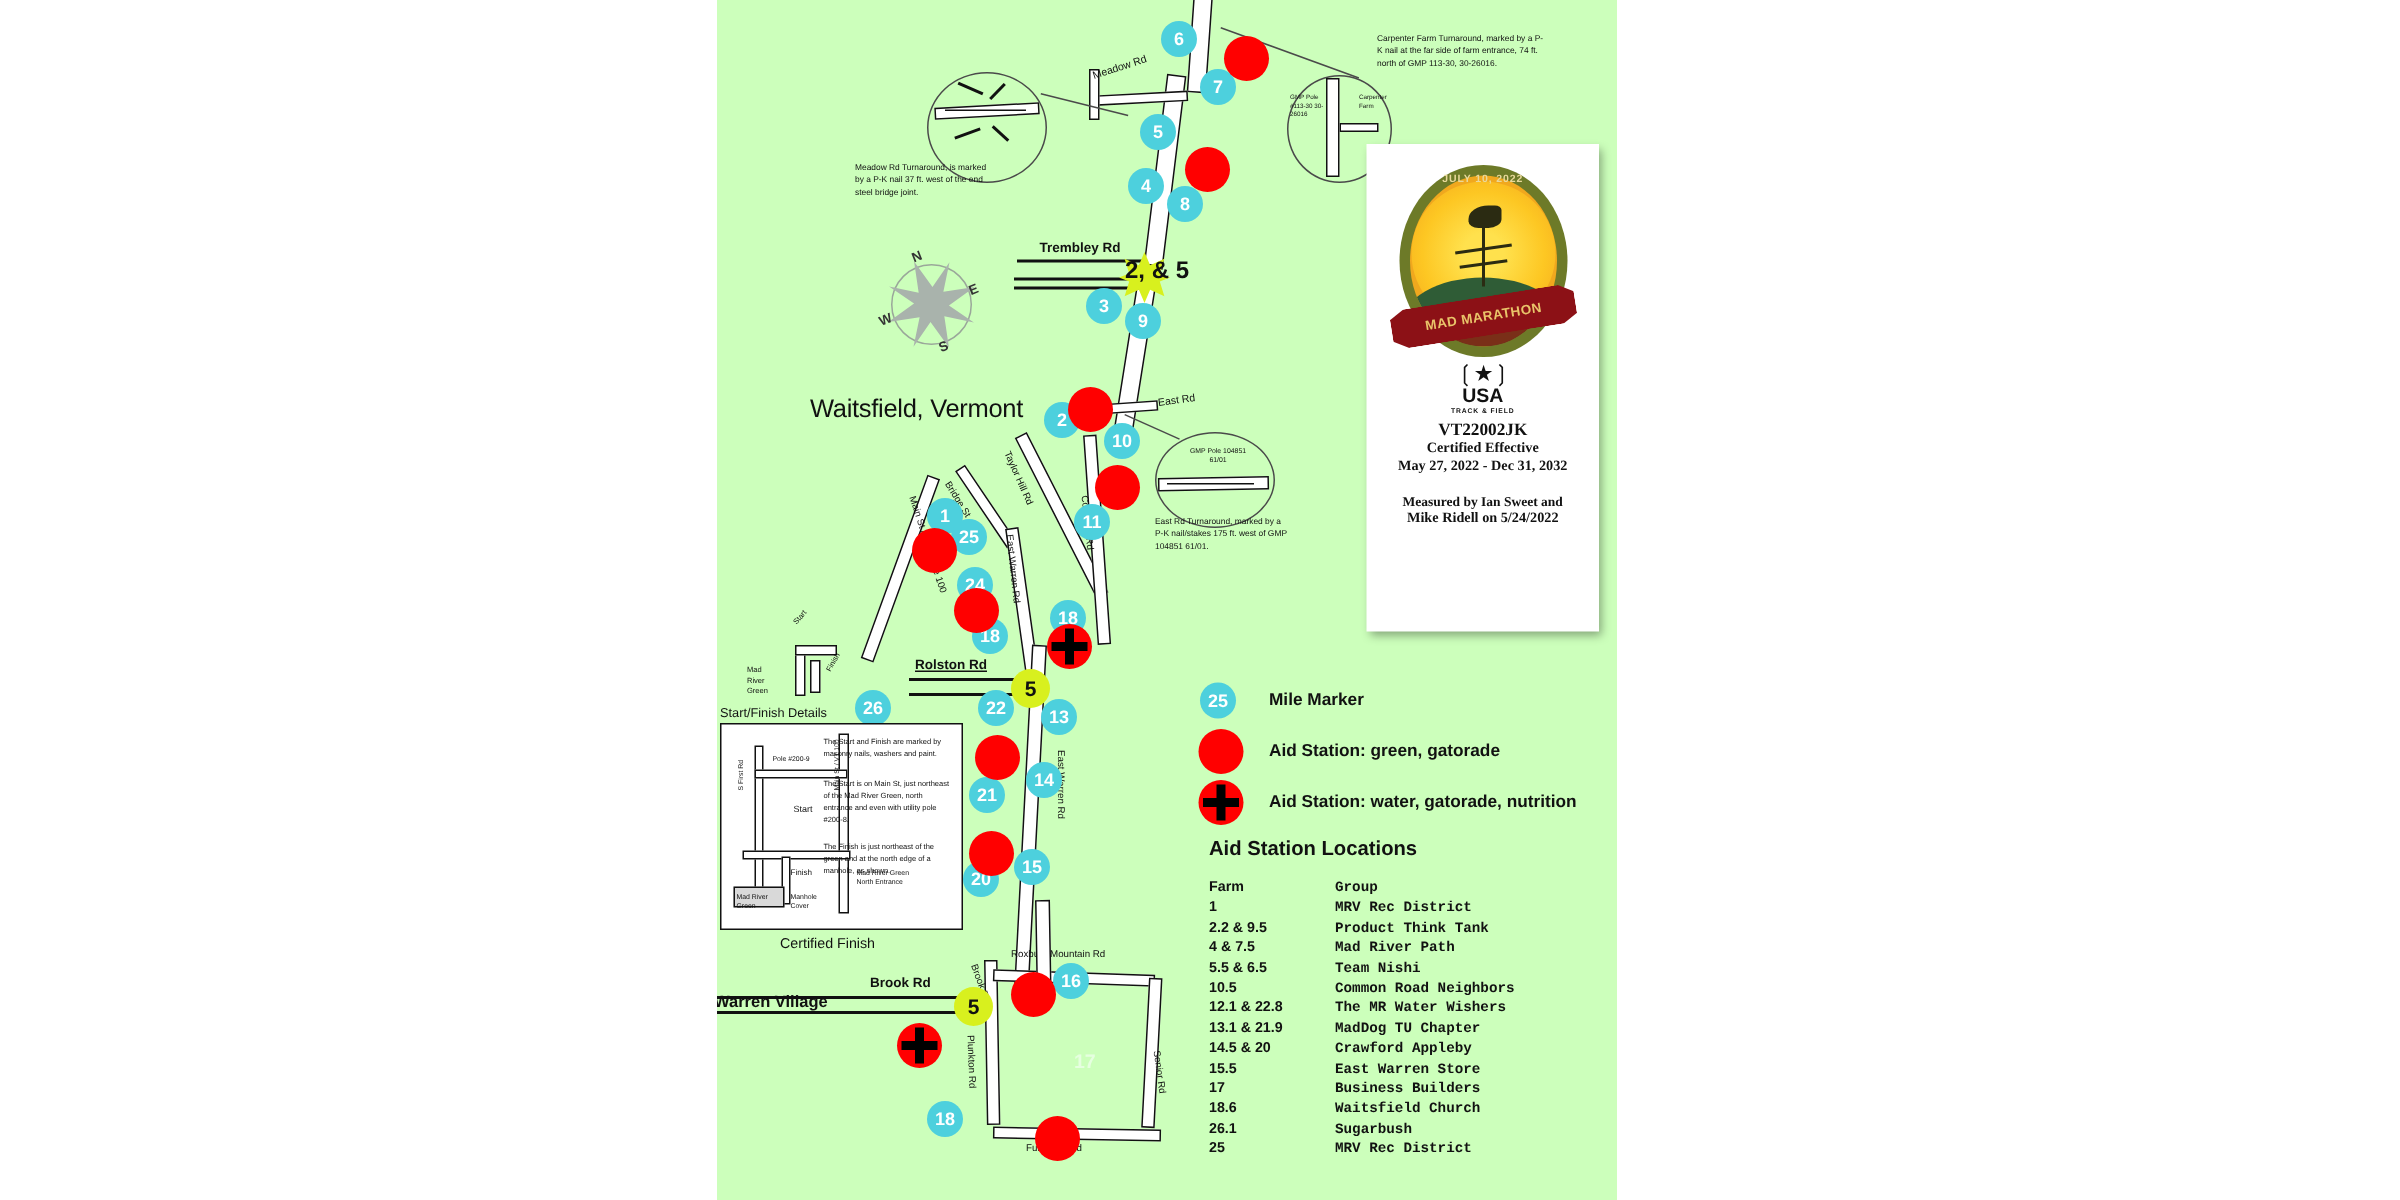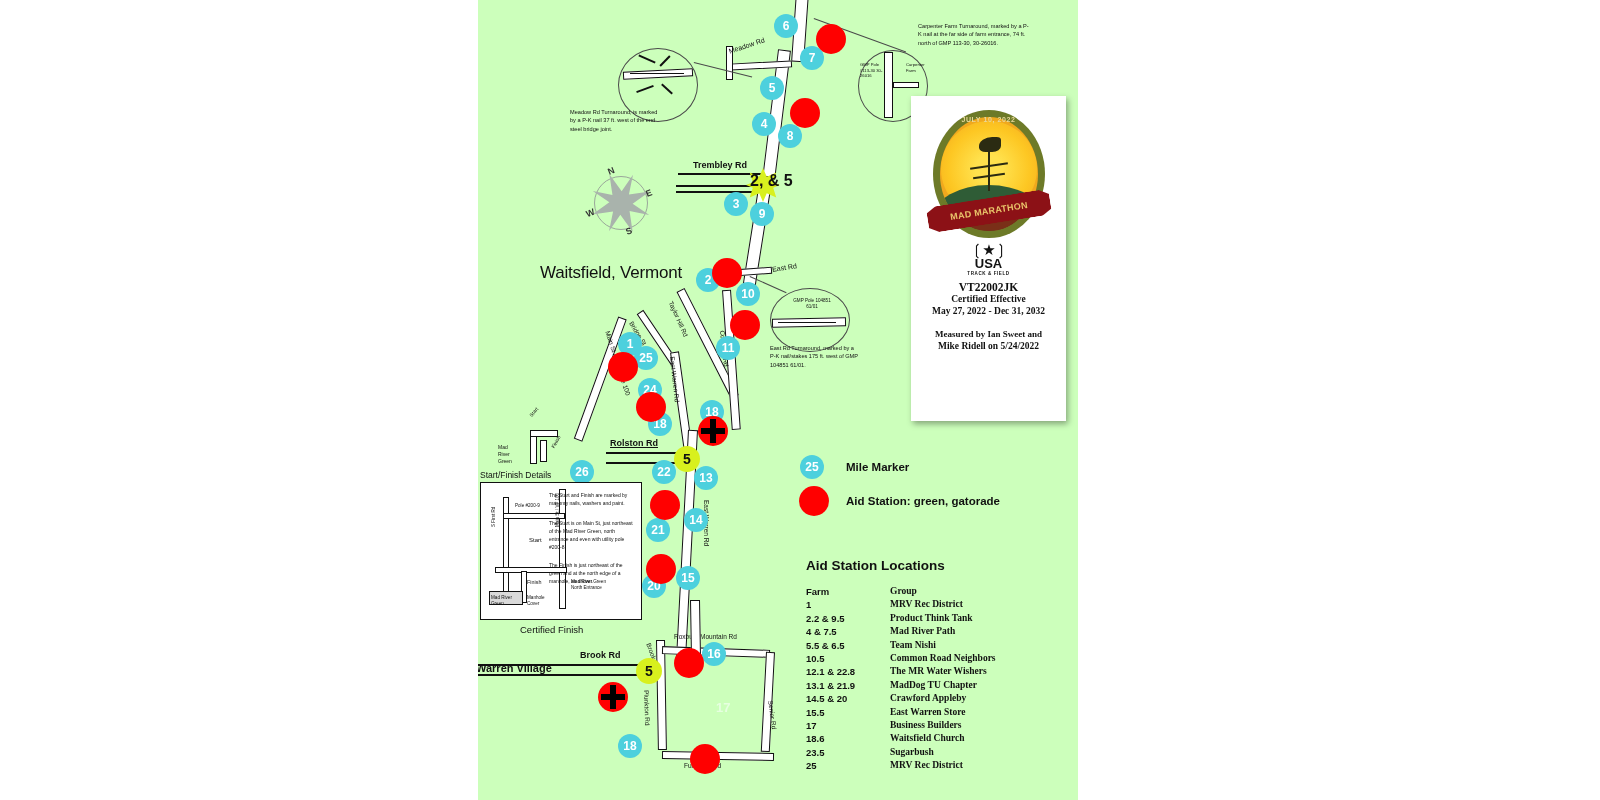--- a/index.html
+++ b/index.html
@@ -112,21 +112,21 @@
   #legend{position:absolute;left:800px;top:455px;}
   .lgrow{position:relative;height:24px;margin-bottom:10px;display:flex;align-items:center;}
   .lgicon{position:relative;width:30px;height:24px;flex:0 0 30px;}
   .lgtext{font-size:11.5px;font-weight:bold;color:#111;margin-left:16px;white-space:nowrap;}
 
   
   #aidtable{position:absolute;left:806px;top:558px;}
   .at-title{font-size:13.5px;font-weight:bold;color:#111;margin-bottom:12px;}
   .at-row{display:flex;font-size:9.5px;line-height:13.4px;}
   .at-mile{width:84px;flex:0 0 84px;font-weight:bold;color:#111;font-family:"Liberation Sans",sans-serif;}
-  .at-grp{color:#111;font-weight:bold;font-family:Liberation Serif, serif;}
+  .at-grp{color:#111;font-weight:bold;font-family:Liberation Mono, monospace;}
   .at-head .at-mile,.at-head .at-grp{font-weight:bold;}
 </style>
 </head>
 <body>
 
 <div id="page">
 
   <div id="sheet">
 
     <div class="road" style="left:318px;top:-8px;width:13px;height:70px;transform:rotate(4deg);transform-origin:top center;"></div>
@@ -306,20 +306,26 @@
           <div class="mk mile" style="left:0;top:0;">25</div>
         </div>
         <span class="lgtext">Mile Marker</span>
       </div>
       <div class="lgrow">
         <div class="lgicon">
           <div class="mk aid" style="left:-1px;top:-3px;"></div>
         </div>
         <span class="lgtext">Aid Station: green, gatorade</span>
       </div>
+      <div class="lgrow">
+        <div class="lgicon">
+          <div class="aidn" style="left:-1px;top:-3px;"></div>
+        </div>
+        <span class="lgtext">Aid Station: water, gatorade, nutrition</span>
+      </div>
     </div>
 
     <div id="aidtable" style="left:328px;top:558px;">
       <div class="at-title">Aid Station Locations</div>
       <div class="at-row at-head">
         <span class="at-mile">Farm</span>
         <span class="at-grp">Group</span>
       </div>
       <div class="at-row">
           <span class="at-mile">1</span>
@@ -359,21 +365,21 @@
         </div>
       <div class="at-row">
           <span class="at-mile">17</span>
           <span class="at-grp">Business Builders</span>
         </div>
       <div class="at-row">
           <span class="at-mile">18.6</span>
           <span class="at-grp">Waitsfield Church</span>
         </div>
       <div class="at-row">
-          <span class="at-mile">23.5</span>
+          <span class="at-mile">26.1</span>
           <span class="at-grp">Sugarbush</span>
         </div>
       <div class="at-row">
           <span class="at-mile">25</span>
           <span class="at-grp">MRV Rec District</span>
         </div>
     </div>
 
   </div>
 

